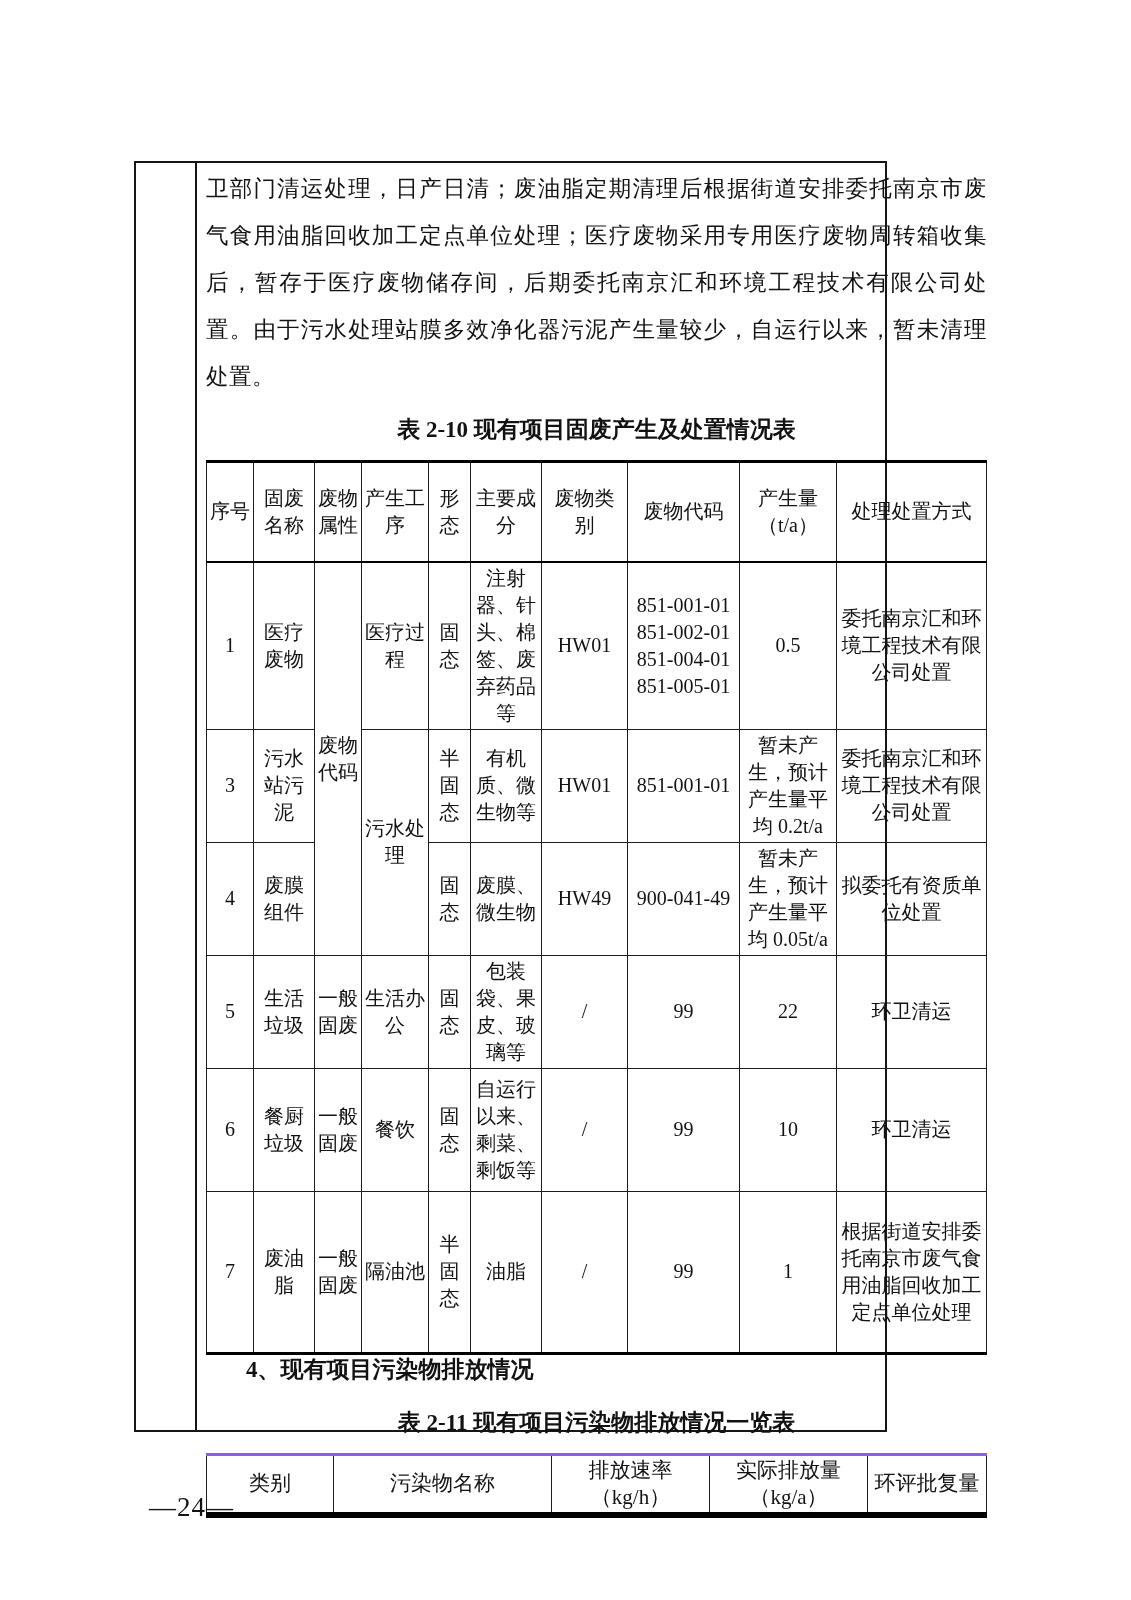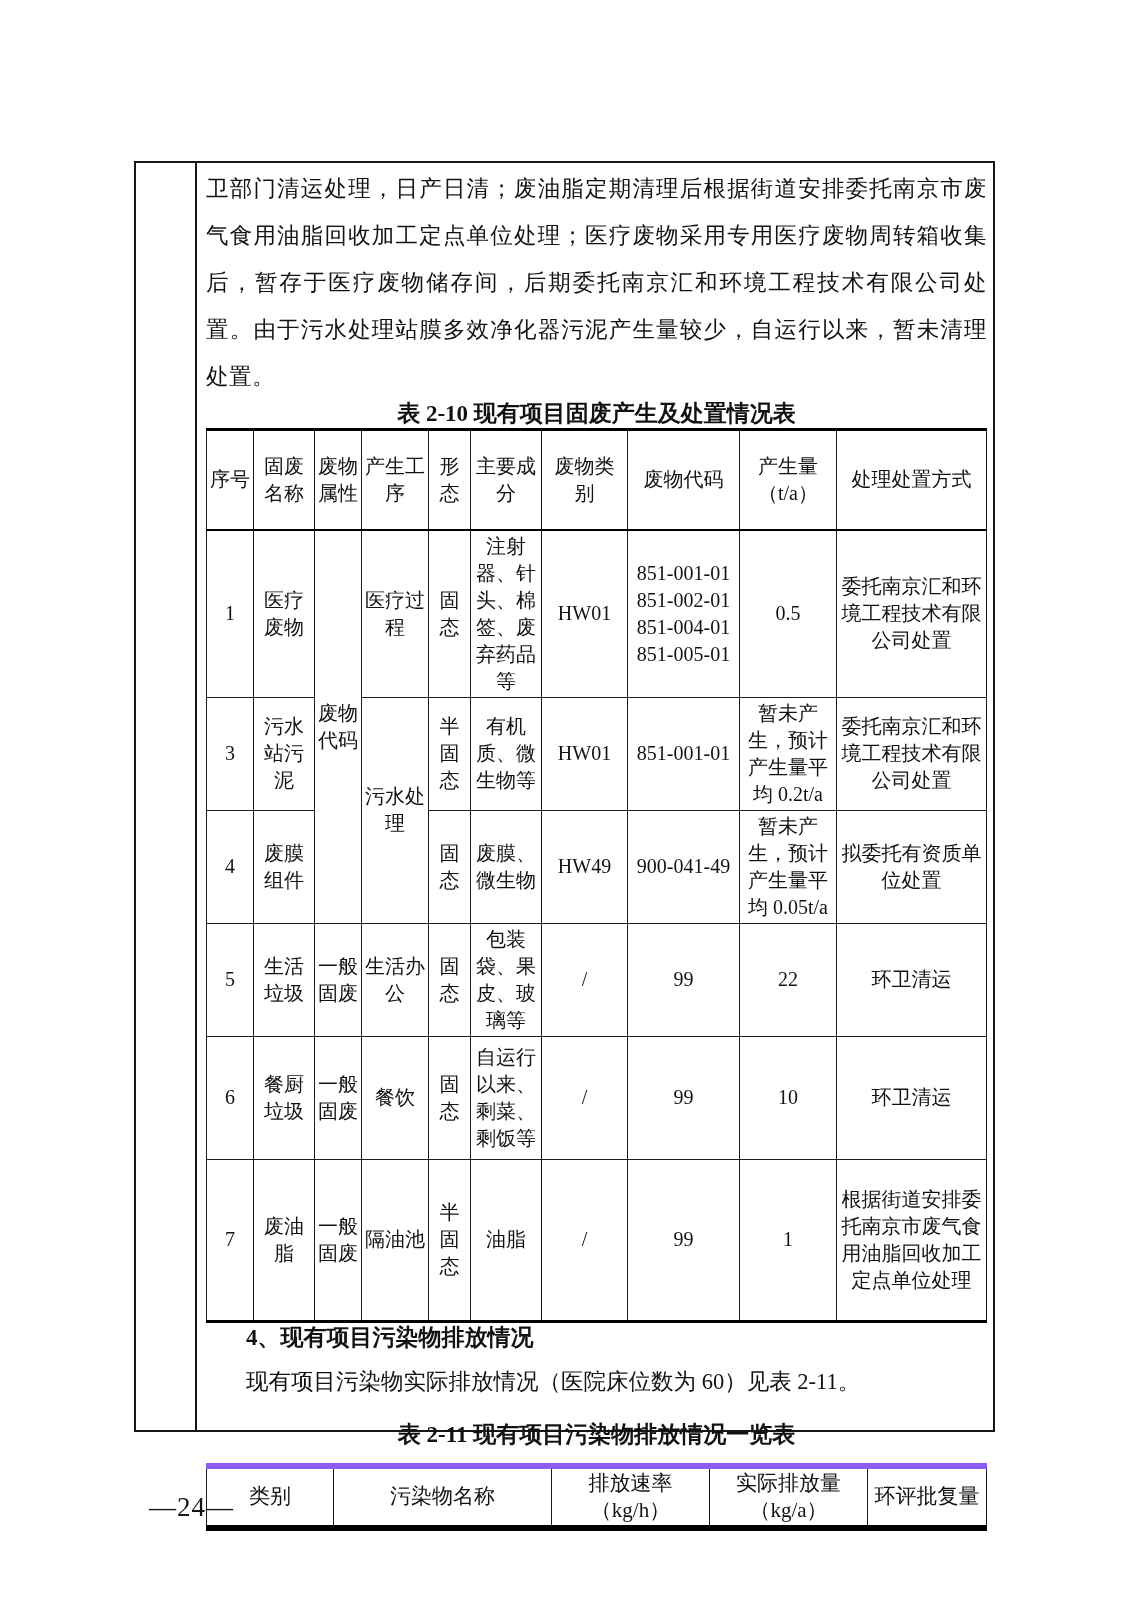--- a/index.html
+++ b/index.html
@@ -1,45 +1,45 @@
 <!DOCTYPE html>
 <html><head>
 <meta charset="utf-8">
 <style>
   html, body { margin:0; padding:0; }
   body {
     width:1131px; height:1600px; background:#ffffff; position:relative;
     font-family:"Liberation Serif","DejaVu Serif",serif; color:#121212;
   }
   .frame {
-    position:absolute; left:134px; top:161px; width:861px; height:1271px;
+    position:absolute; left:134px; top:161px; width:753px; height:1271px;
     border:2.5px solid #161616; box-sizing:border-box; display:flex;
   }
   .gutter { width:59px; flex:none; border-right:2px solid #161616; }
   .content { flex:1; padding:2px 6px 0 9px; box-sizing:border-box; }
 
   .intro {
     margin:0; font-size:22.5px; line-height:47px; text-align:justify;
     letter-spacing:0.5px;
   }
   .tbl-title {
-    margin:0; font-size:23px; font-weight:bold; text-align:center; line-height:28px;
+    margin:16px; font-size:23px; font-weight:bold; text-align:center; line-height:28px;
   }
   table { border-collapse:collapse; table-layout:fixed; width:780px; }
   .t210 { border-top:3.5px solid #000; border-bottom:3.5px solid #000; margin-top:0; }
   .t210 th, .t210 td {
     border:1.6px solid #1d1d1d; font-weight:normal; text-align:center;
     vertical-align:middle; font-size:20px; line-height:27px; padding:2px 3px;
     white-space:pre-line; overflow:hidden;
   }
   .t210 thead th { border-bottom:2.3px solid #000; }
   .sec-heading { margin:0 0 0 40px; font-size:23px; font-weight:bold; line-height:30px; }
   .sec-para { margin:14px 0 0 40px; font-size:22.5px; line-height:30px; }
   .t211-title { margin-top:24px; }
-  .t211 { border-top:6px solid #8b5cf6; border-bottom:6.5px solid #000; margin-top:14px;padding-left:40px; }
+  .t211 { border-top:3px solid #8b5cf6; border-bottom:6.5px solid #000; margin-top:14px;padding-left:40px; }
   .t211 th {
     border:1.6px solid #1d1d1d; font-weight:normal; text-align:center;
     vertical-align:middle; font-size:21px; line-height:27px; padding:1px 3px;
     white-space:pre-line; height:48px;
   }
   .pagenum { position:absolute; left:149px; top:1492px; font-size:27px; letter-spacing:1px; }
 </style>
 </head>
 <body>
 
@@ -149,21 +149,20 @@
           <td>油脂</td>
           <td>/</td>
           <td>99</td>
           <td>1</td>
           <td>根据街道安排委托南京市废气食用油脂回收加工定点单位处理</td>
         </tr>
       </tbody>
     </table>
 
     <p class="sec-heading">4、现有项目污染物排放情况</p>
-    <p class="sec-para">现有项目污染物实际排放情况（医院床位数为 60）见表 2-11。</p>
 
     <p class="tbl-title t211-title">表 2-11 现有项目污染物排放情况一览表</p>
 
     <table class="t211">
       <colgroup>
         <col style="width:127px">
           <col style="width:218px">
           <col style="width:158px">
         <col style="width:158px">
           <col style="width:119px">

